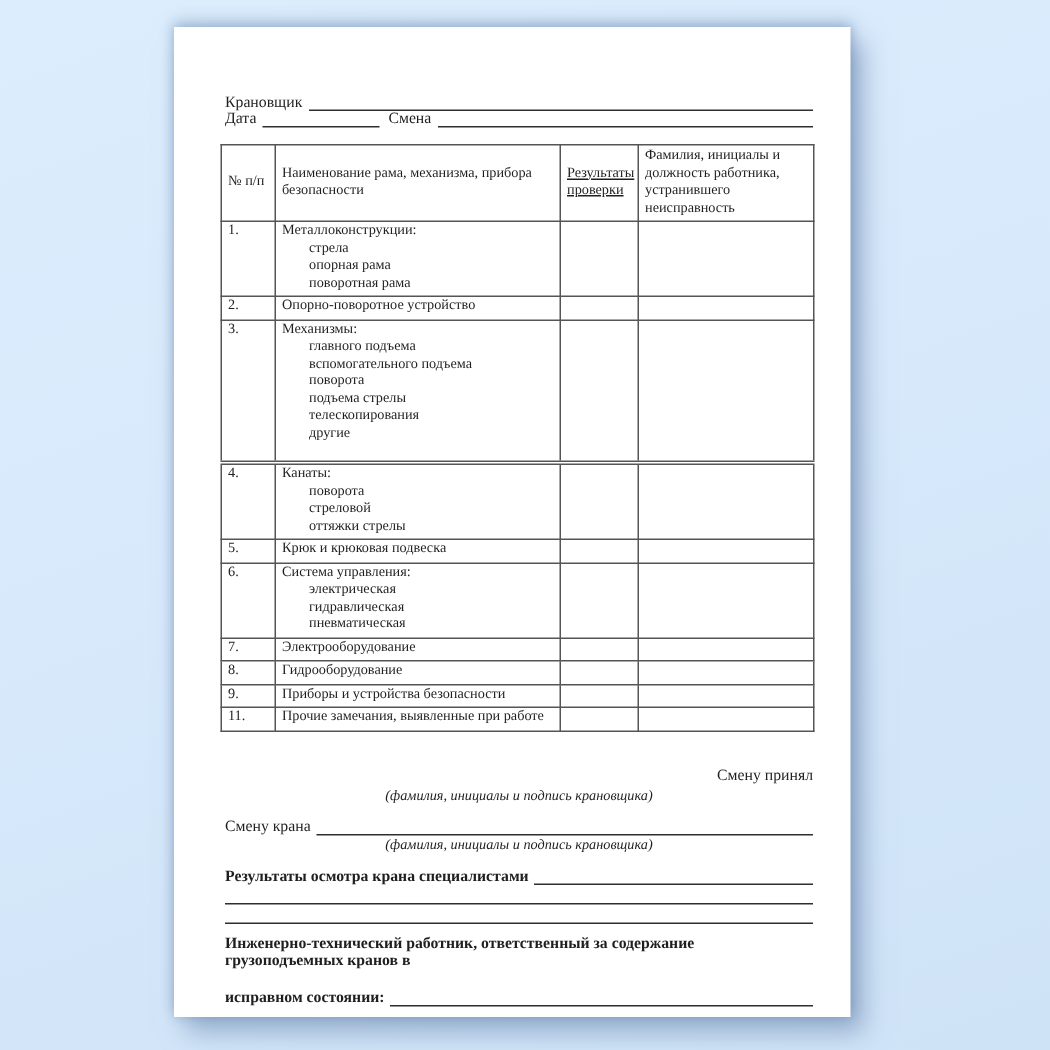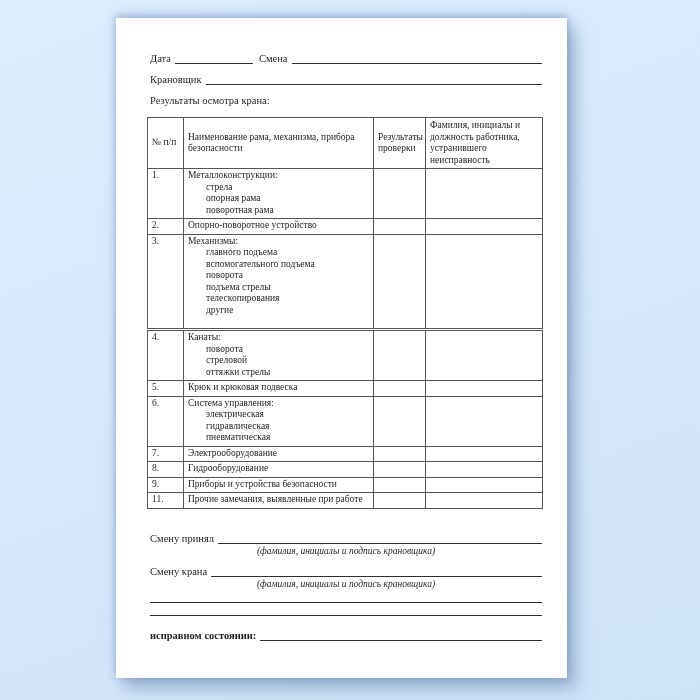--- a/index.html
+++ b/index.html
@@ -28,66 +28,65 @@
     box-shadow:0 -4px 9px rgba(110,140,180,.38),8px 10px 16px rgba(100,130,170,.55),0 0 6px rgba(110,140,180,.35);
     padding:35px 25px 0 34px;
     font-size:10.5px;line-height:11px;
   }
   .flex-row{display:flex;align-items:flex-end;}
   .lbl{white-space:nowrap;}
   .blank{border-bottom:1px solid var(--line);height:11px;display:inline-block;}
   .w80{width:78px;margin-left:4px;}
   .grow{flex:1;margin-left:4px;}
   .mt10{margin-top:10px;}
-  .mt24{margin-top:24px;}
+  .mt24{margin-top:24px;flex-direction:column;}
   .mt9{margin-top:9px;}
   .mt8{margin-top:8px;}
   .mt14{margin-top:14px;}
   .gap6{margin-left:6px;}
   .section-title{margin-top:10px;}
   table.insp{
     border-collapse:collapse;table-layout:fixed;width:395px;margin:11px 0 0 -3px;
     font-size:9.5px;line-height:11.5px;
   }
   table.insp th,table.insp td{
     border:1px solid var(--grid);
     text-align:left;font-weight:normal;vertical-align:top;
     padding:1px 4px 2px 4px;overflow:hidden;
   }
   table.insp th{vertical-align:middle;padding-top:2px;padding-bottom:2px;}
   .c1{width:36px;}
   .c2{width:190px;}
-  .c3{width:52px;}
+  .c3{width:52px;text-decoration:underline;}
   .c4{width:117px;margin-left:37px;}
   .sub-item{padding-left:18px;}
   tr.section-break td{border-top:3px double var(--grid);}
   .spacer{height:10px;}
   .caption{font-size:9.5px;text-align:center;margin-top:2px;font-style:italic;}
   .bold{font-weight:bold;}
   .full-line{border-bottom:1px solid var(--line);height:13px;}
 </style>
 </head>
 <body>
 
 <div class="scene">
   <div class="paper">
 
+    <div class="flex-row mt10">
+      <span class="lbl">Крановщик</span>
+      <span class="blank grow"></span>
+    </div>
+
     <div class="flex-row">
       <span class="lbl">Дата</span>
       <span class="blank w80"></span>
       <span class="lbl gap6">Смена</span>
       <span class="blank grow"></span>
     </div>
 
-    <div class="flex-row mt10">
-      <span class="lbl">Крановщик</span>
-      <span class="blank grow"></span>
-    </div>
-
-    <div class="section-title">Результаты осмотра крана:</div>
 
     <table class="insp">
       <thead>
         <tr>
           <th class="c1">№ п/п</th>
           <th class="c2">Наименование рама, механизма, прибора безопасности</th>
           <th class="c3">Результаты проверки</th>
           <th class="c4">Фамилия, инициалы и должность работника, устранившего неисправность</th>
         </tr>
       </thead>
@@ -206,22 +205,27 @@
       <span class="blank grow"></span>
     </div>
     <div class="caption">(фамилия, инициалы и подпись крановщика)</div>
 
     <div class="flex-row mt9">
       <span class="lbl">Смену крана</span>
       <span class="blank grow"></span>
     </div>
     <div class="caption">(фамилия, инициалы и подпись крановщика)</div>
 
+    <div class="flex-row mt9">
+      <span class="lbl bold">Результаты осмотра крана специалистами</span>
+      <span class="blank grow"></span>
+    </div>
     <div class="full-line"></div>
     <div class="full-line"></div>
 
+    <div class="bold mt8">Инженерно-технический работник, ответственный за содержание грузоподъемных кранов в</div>
     <div class="flex-row mt14">
       <span class="lbl bold">исправном состоянии:</span>
       <span class="blank grow"></span>
     </div>
 
   </div>
 </div>
 
 </body></html>

